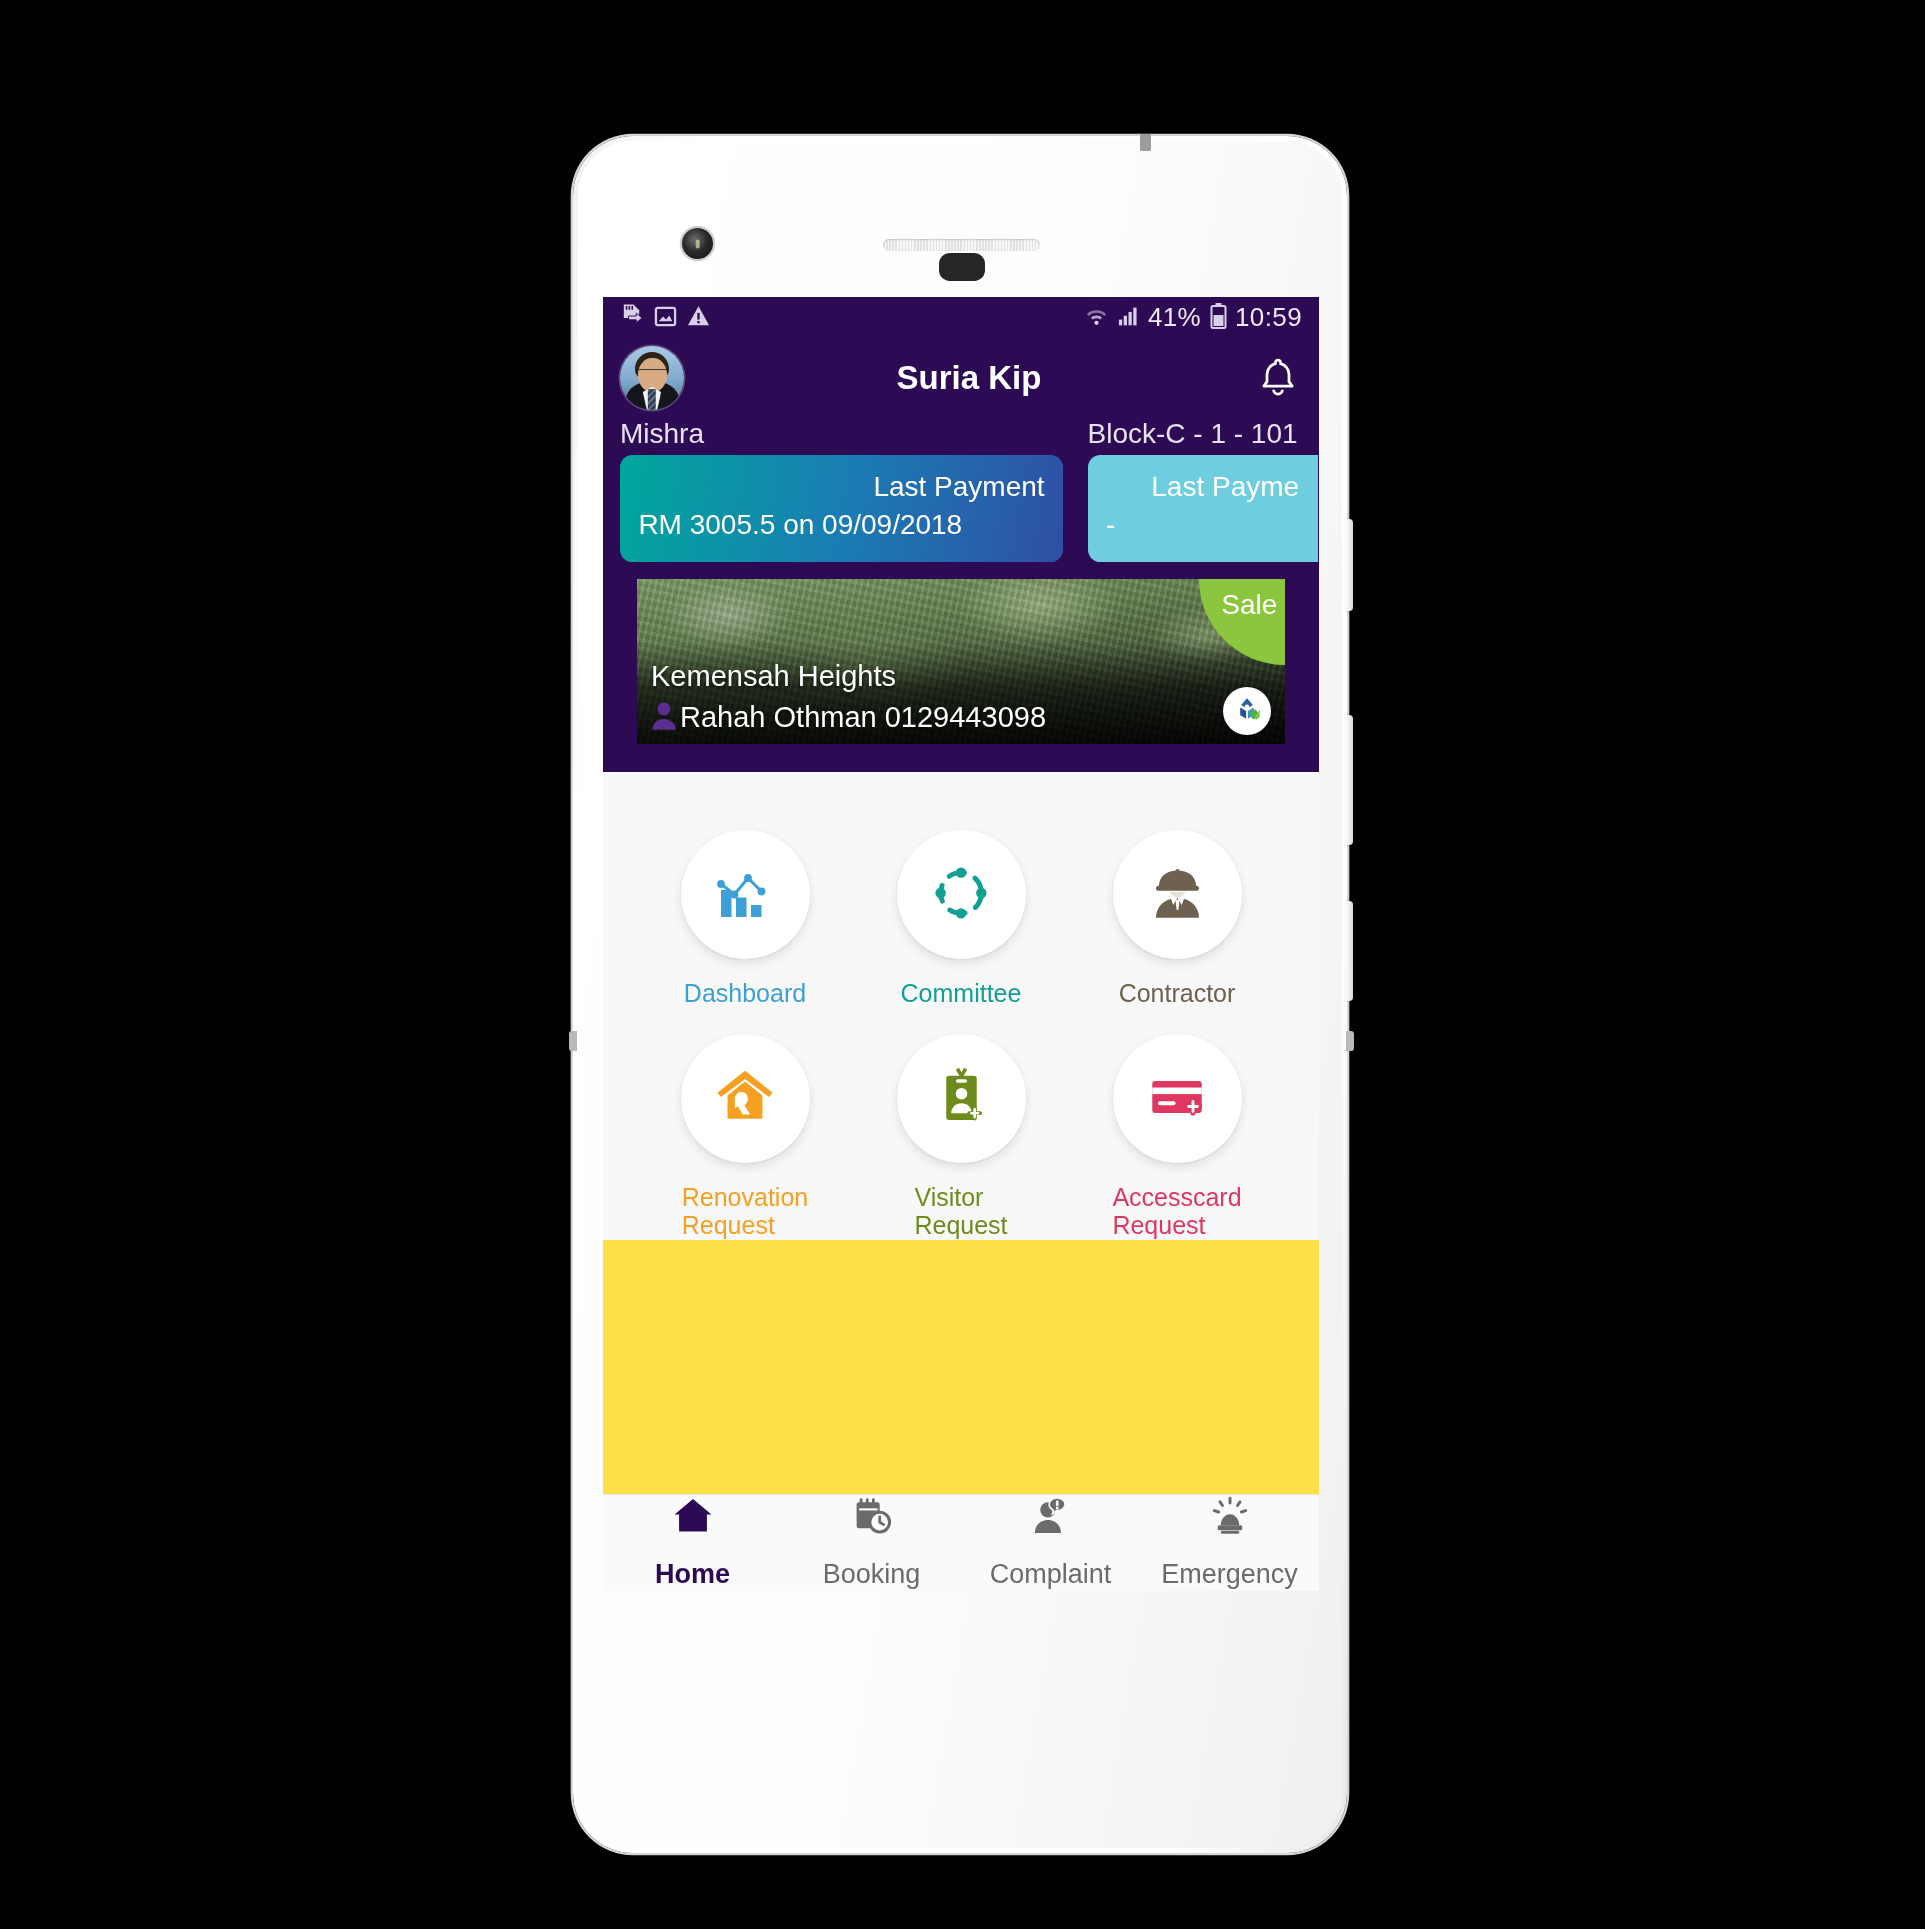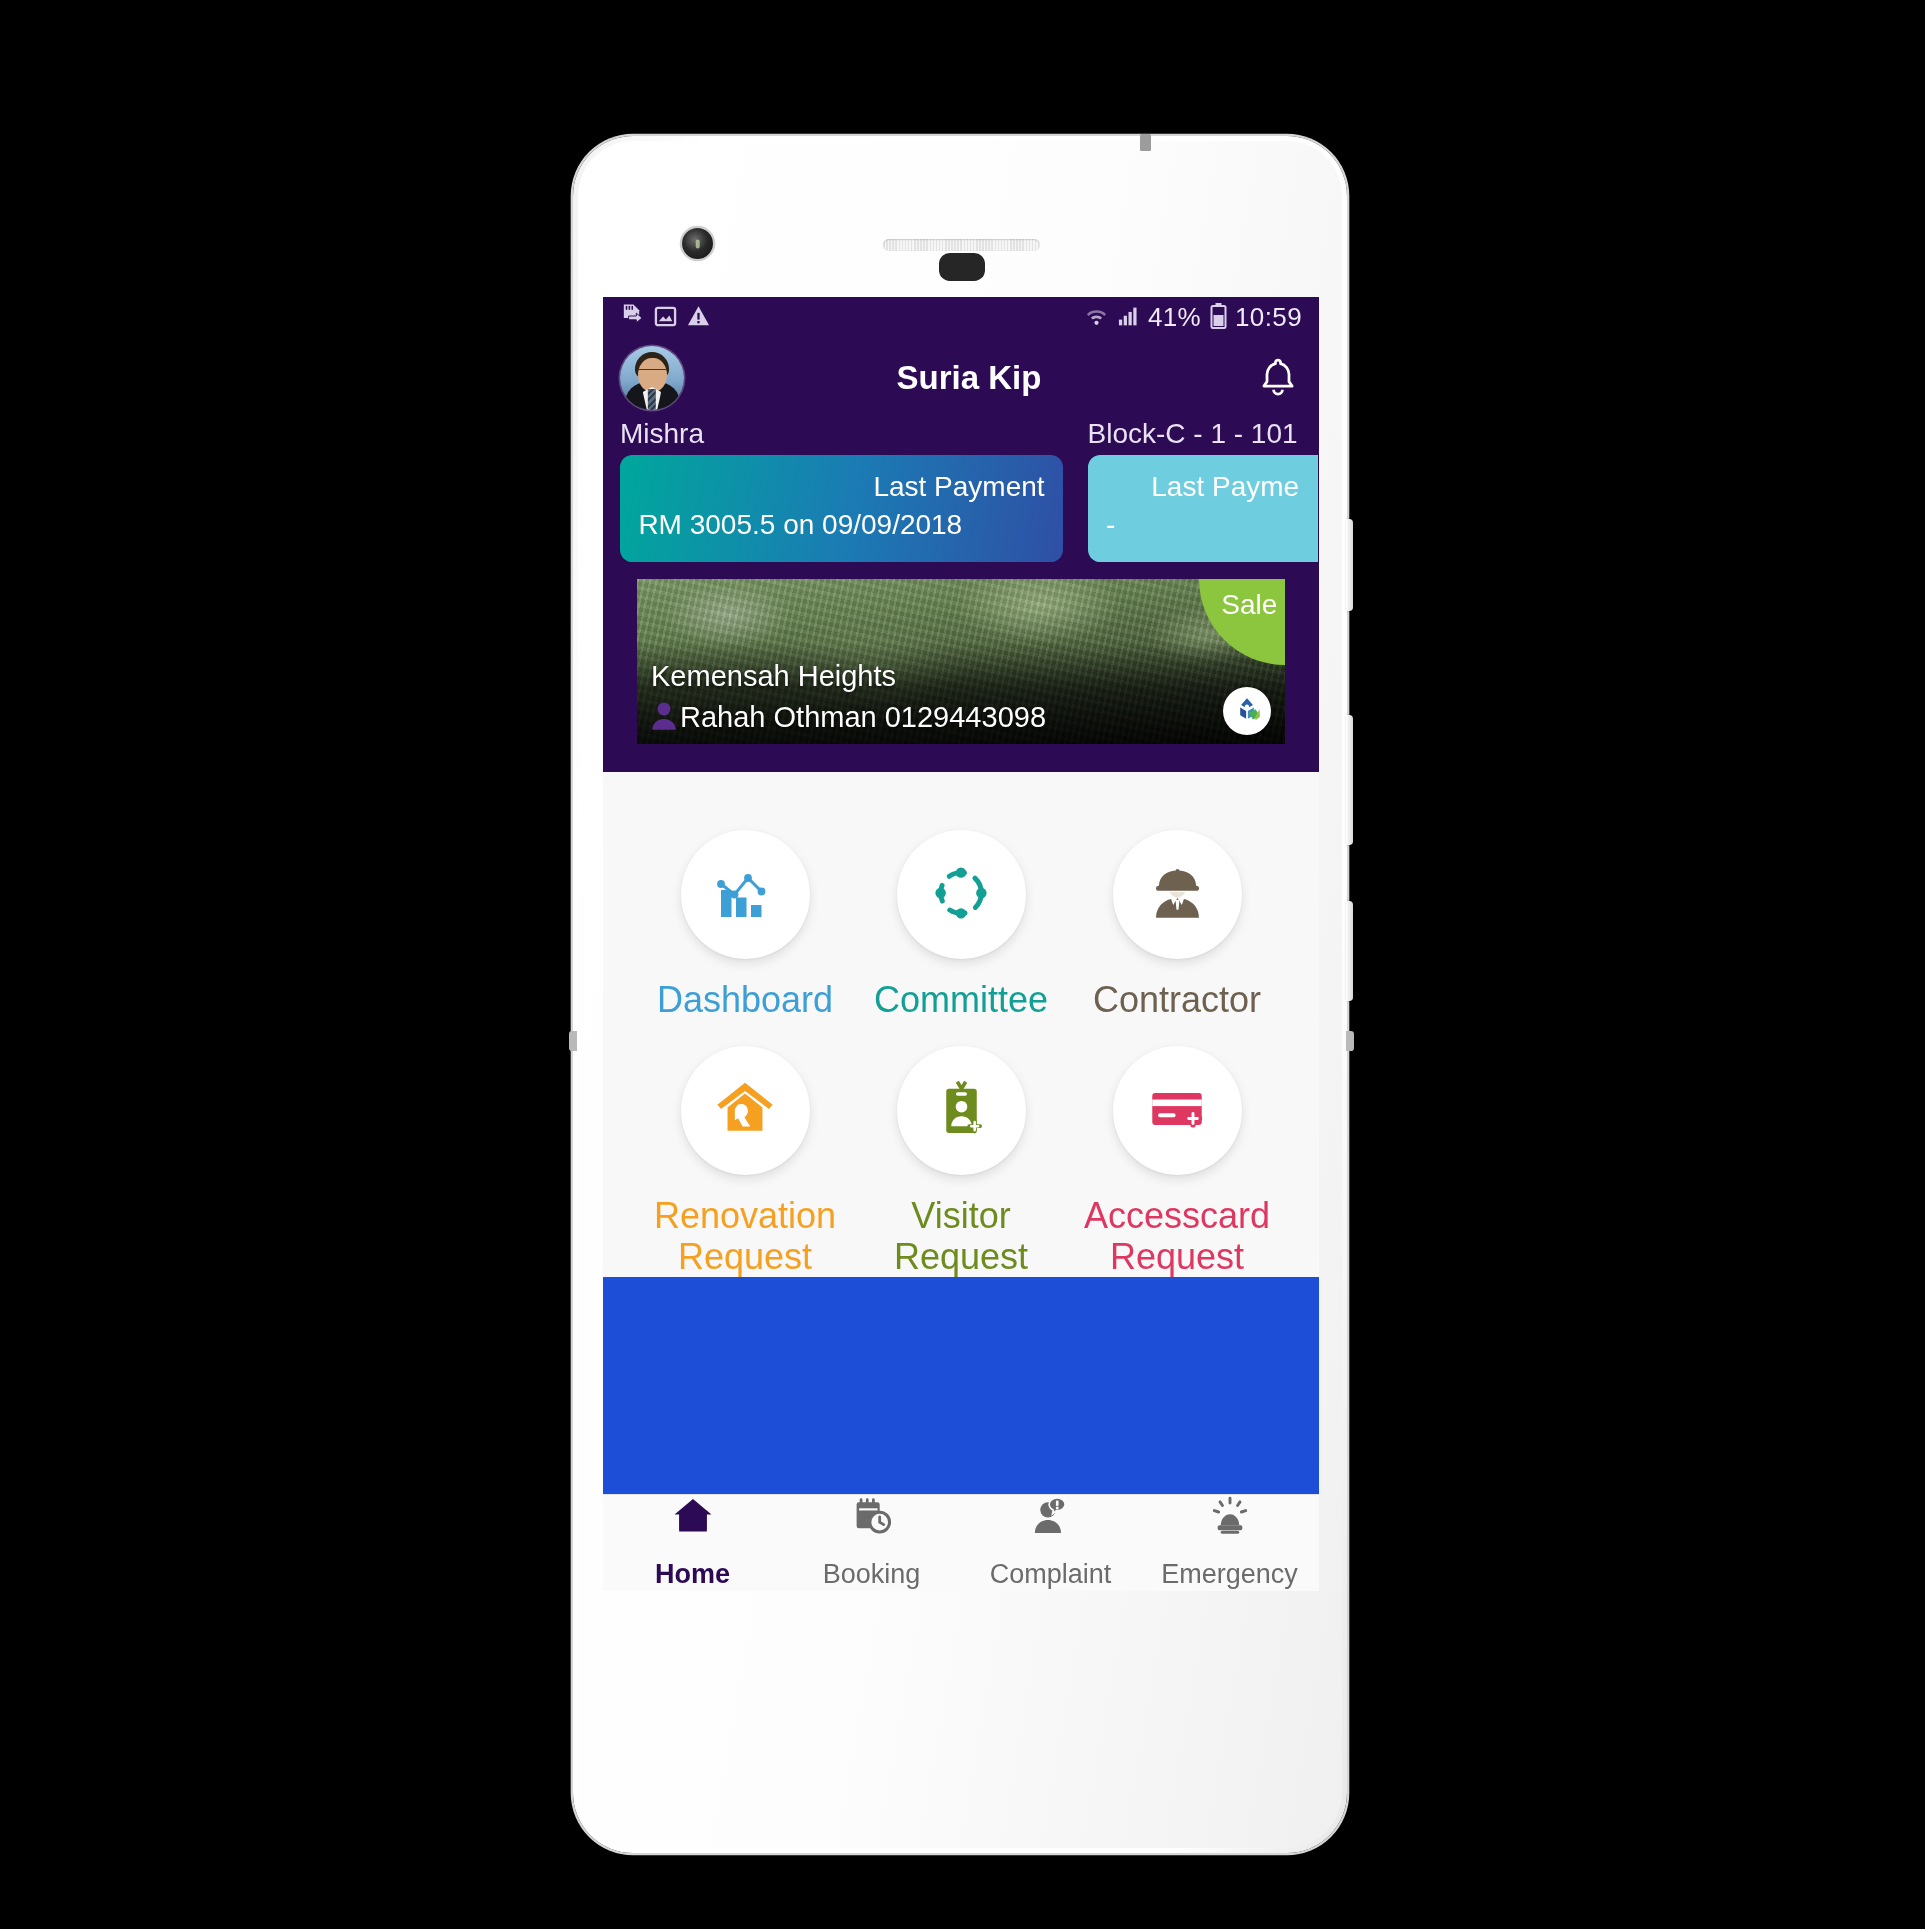--- a/index.html
+++ b/index.html
@@ -39,21 +39,21 @@
   #side-button-power{ left:1346px; top:715px; height:130px; }
   #side-button-lower{ left:1346px; top:901px; height:100px; }
   .frame-notch{ position:absolute; width:7.7px;height:20px;background:#b9b9b9; }
   #notch-top{ left:1140px; top:134px; width:10.7px; height:17px; background:#9c9c9c; border-radius:1.5px;}
   #notch-left{ left:569px; top:1031px; border-radius:3.1px 0 0 3.1px; }
   #notch-right{ left:1346px; top:1031px; border-radius:0 3.1px 3.1px 0; }
 
   
   #screen{
     position:absolute; left:603px; top:297px; width:716px; height:1294px;
-    background:#1d4ed8; overflow:hidden;
+    background:#fde047; overflow:hidden;
   }
 
   
   #status-bar{
     height:41px; background:#2C0A54; display:flex; align-items:center;
     padding:0 17px; color:#e6dff0;
   }
   #status-left{ display:flex; align-items:center; gap:10.7px; }
   #status-right{ margin-left:auto; display:flex; align-items:center; gap:8.4px; }
   .status-text{ font-size:26px; font-weight:400; color:#efeaf6; letter-spacing:0.4px; }
@@ -135,21 +135,21 @@
   #menu-grid{
     background:#F8F8F9; padding:58px 34px 0;
     display:grid; grid-template-columns:repeat(3,1fr); row-gap:26px;
   }
   .menu-item{ display:flex; flex-direction:column; align-items:center; cursor:pointer; }
   .menu-icon-circle{
     width:129px;height:129px;border-radius:50%;background:#fff;
     display:flex;align-items:center;justify-content:center;
     box-shadow:0 4.6px 10.7px rgba(0,0,0,.10), 0 0.8px 2.3px rgba(0,0,0,.06);
   }
-  .menu-label{ margin-top:20px; font-size:36px; text-align:center; line-height:1.14; }
+  .menu-label{ margin-top:20px; font-size:25px; text-align:left; line-height:1.14; }
 
   
   #bottom-nav{
     position:absolute; left:0; right:0; bottom:0; height:97px; background:#fafafa;
     border-top:0.8px solid #e3e3e3; display:flex; align-items:center;
   }
   .nav-item{ flex:1; display:flex; flex-direction:column; align-items:center; gap:20px; cursor:pointer; }
   .nav-label{ font-size:27px; }
   .nav-label.active{ color:#2C0A54; font-weight:bold; }
   .nav-label.inactive{ color:#6b6b6b; }

